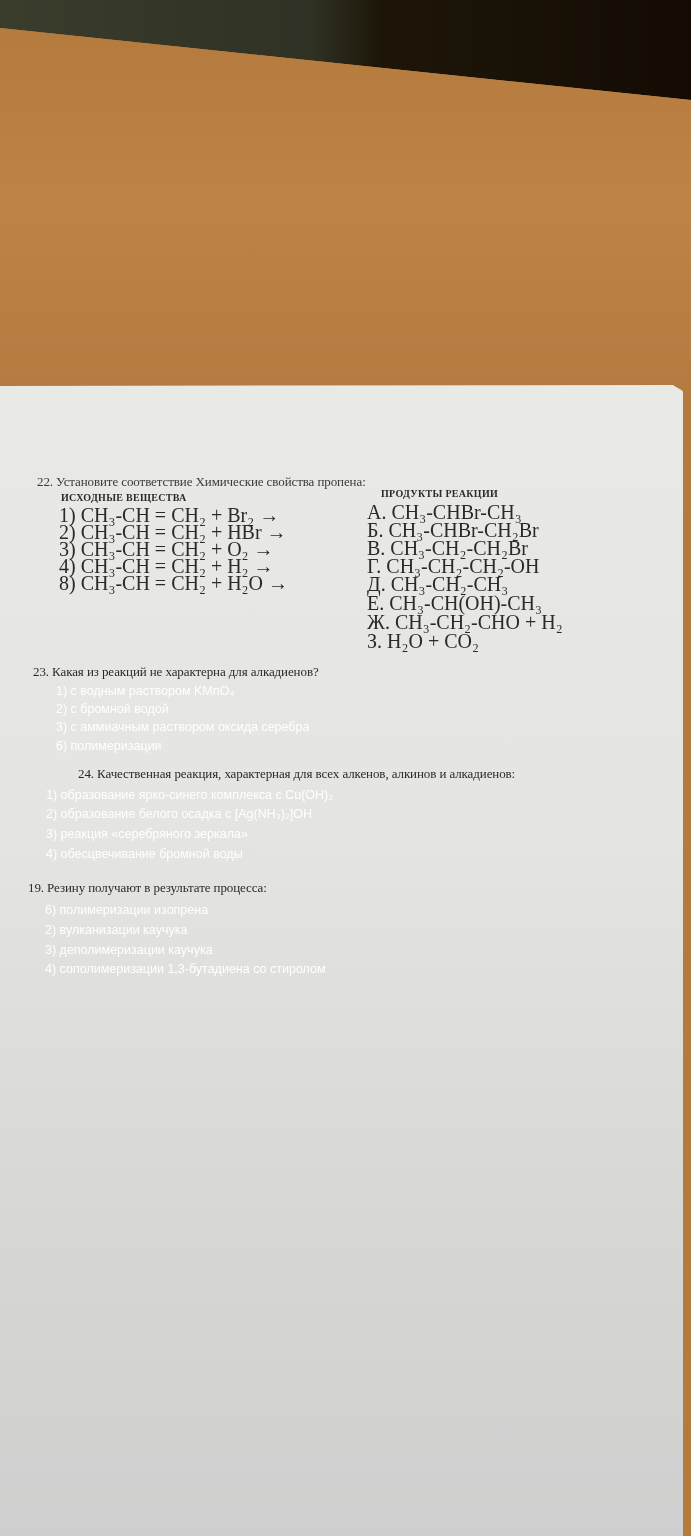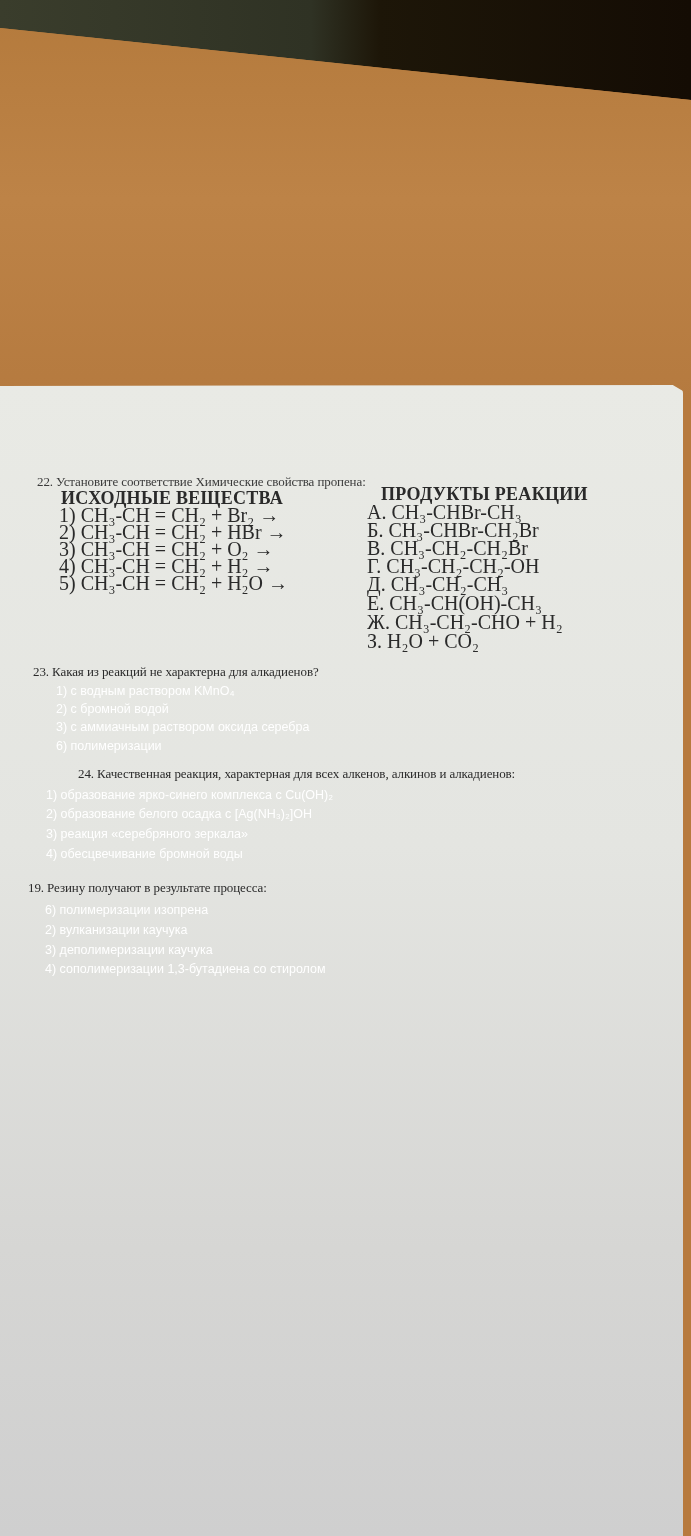--- a/index.html
+++ b/index.html
@@ -21,21 +21,21 @@
   }
   .paper {
     position: absolute; left: 0; top: 385px; width: 683px; height: 1151px;
     background: linear-gradient(180deg, #e9eae5 0%, #e4e5e1 40%, #d6d6d4 75%, #cfcfcf 100%);
     border-top-right-radius: 8px;
     clip-path: polygon(0 1px, 98.5% 0, 100% 6px, 100% 100%, 0 100%);
   }
   .content { position: absolute; left: 0; top: 0; width: 691px; }
   .line { position: absolute; white-space: nowrap; font-size: 13.5px; line-height: 16px; }
   .q-title { font-size: 13px; letter-spacing: -0.1px; }
-  .hdr { font-weight: bold; font-size: 18px; letter-spacing: 0.3px; }
+  .hdr { font-weight: bold; font-size: 10px; letter-spacing: 0.3px; }
   .opt { font-family: "Liberation Sans", "DejaVu Sans", sans-serif; font-size: 12.5px; color: #ffffff; }
   .chem { font-size: 20px; }
   .muted { color: #3a3a3a; }
 </style>
 </head>
 <body>
 
 <div class="bg-dark"></div>
 <div class="table"></div>
 <div class="paper"></div>
@@ -43,21 +43,21 @@
 <div class="content">
 
   <div class="line q-title muted" style="left:37px; top:474px;">22. Установите соответствие Химические свойства пропена:</div>
   <div class="line hdr" style="left:61px; top:490px;">ИСХОДНЫЕ ВЕЩЕСТВА</div>
   <div class="line hdr" style="left:381px; top:486px;">ПРОДУКТЫ РЕАКЦИИ</div>
 
   <div class="line chem" style="left:59px; top:507px;">1) CH₃-CH = CH₂ + Br₂ →</div>
   <div class="line chem" style="left:59px; top:524px;">2) CH₃-CH = CH₂ + HBr →</div>
   <div class="line chem" style="left:59px; top:541px;">3) CH₃-CH = CH₂ + O₂  →</div>
   <div class="line chem" style="left:59px; top:558px;">4) CH₃-CH = CH₂ + H₂ →</div>
-  <div class="line chem" style="left:59px; top:575px;">5) CH₃-CH = CH₂ + H₂O →</div>
+  <div class="line chem" style="left:59px; top:575px;">8) CH₃-CH = CH₂ + H₂O →</div>
 
   <div class="line chem" style="left:367px; top:504px;">А. CH₃-CHBr-CH₃</div>
   <div class="line chem" style="left:367px; top:522px;">Б. CH₃-CHBr-CH₂Br</div>
   <div class="line chem" style="left:367px; top:540px;">В. CH₃-CH₂-CH₂Br</div>
   <div class="line chem" style="left:367px; top:558px;">Г. CH₃-CH₂-CH₂-OH</div>
   <div class="line chem" style="left:367px; top:576px;">Д. CH₃-CH₂-CH₃</div>
   <div class="line chem" style="left:367px; top:595px;">Е. CH₃-CH(OH)-CH₃</div>
   <div class="line chem" style="left:367px; top:614px;">Ж. CH₃-CH₂-CHO + H₂</div>
   <div class="line chem" style="left:367px; top:633px;">З. H₂O + CO₂</div>
 

